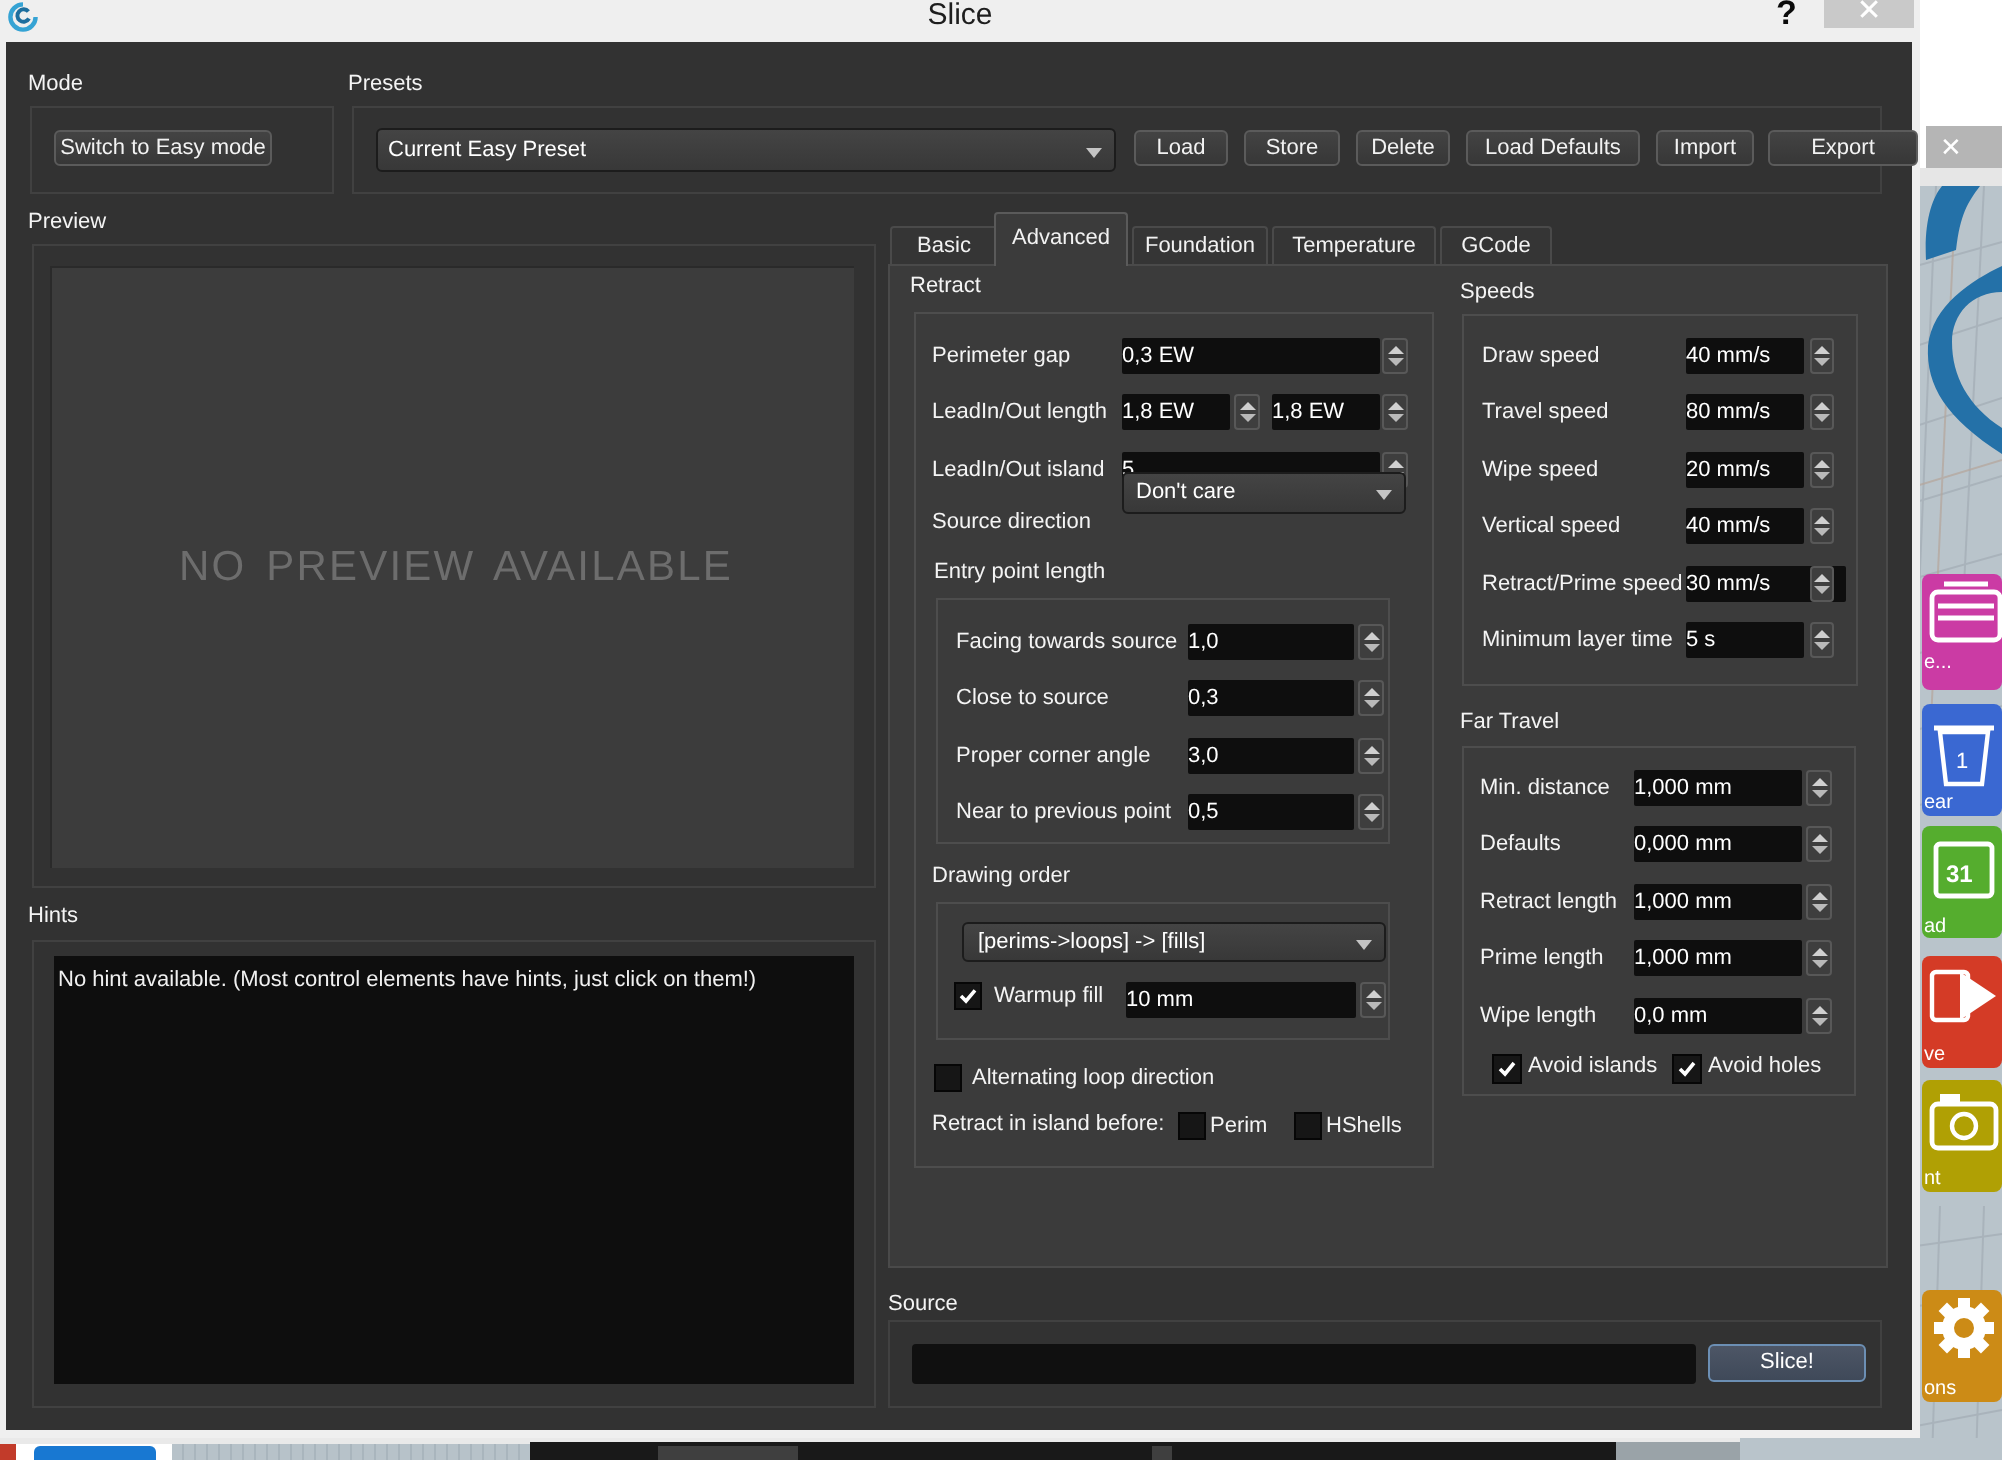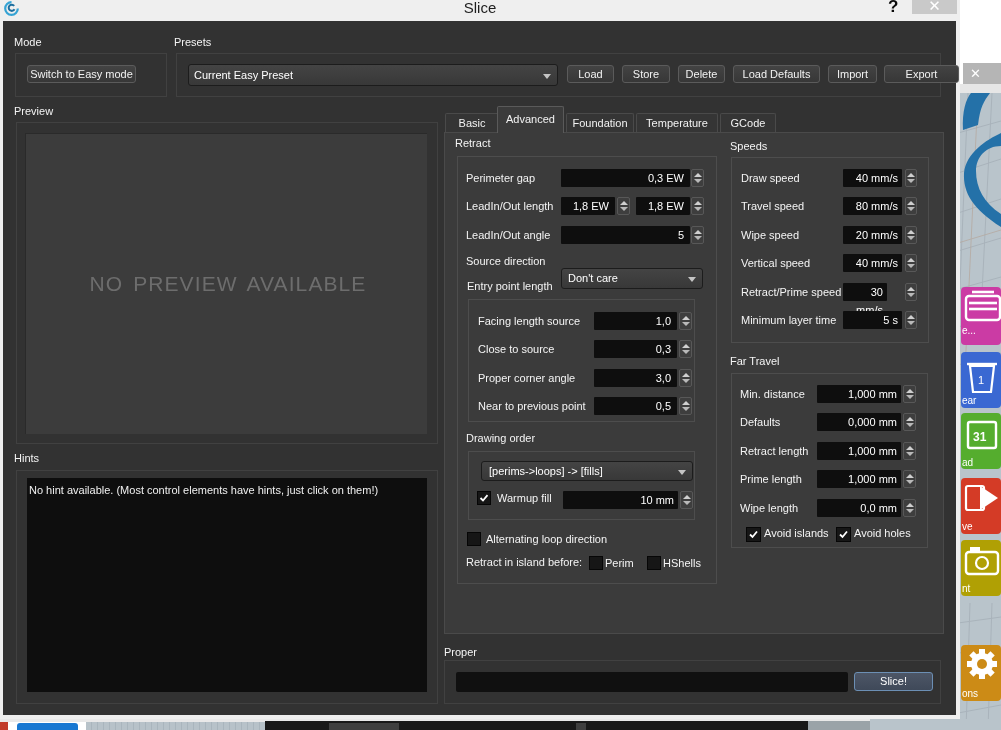--- a/index.html
+++ b/index.html
@@ -4,21 +4,21 @@
 <style>
 html,body{margin:0;padding:0}
 body{width:1001px;height:730px;overflow:hidden;position:relative;background:#fff;
   font-family:"Liberation Sans",sans-serif}
 .abs{position:absolute}
 .lbl{position:absolute;color:#f4f4f4;font-size:11px;line-height:13px;white-space:nowrap}
 .grp{position:absolute;border:1px solid #414141;box-sizing:border-box}
 .grp2{position:absolute;border:1px solid #4d4d4d;box-sizing:border-box}
 .btn{position:absolute;background:linear-gradient(#434343,#373737);border:1px solid #5b5b5b;
   border-radius:3px;color:#f2f2f2;font-size:11px;text-align:center;line-height:16px;box-sizing:border-box}
-.fld{position:absolute;background:#0e0e0e;color:#fff;font-size:11px;text-align:right;
+.fld{position:absolute;background:#0e0e0e;color:#fff;font-size:11px;text-align:left;
   line-height:18px;padding-right:6px;box-sizing:border-box;border-radius:1px}
 .spin{position:absolute;background:#3e3e3e;border:1px solid #585858;border-radius:2px;box-sizing:border-box}
 .spin .u{position:absolute;left:50%;margin-left:-4px;top:3px;width:0;height:0;
   border-left:4px solid transparent;border-right:4px solid transparent;border-bottom:4px solid #cfcfcf}
 .spin .d{position:absolute;left:50%;margin-left:-4px;bottom:3px;width:0;height:0;
   border-left:4px solid transparent;border-right:4px solid transparent;border-top:4px solid #b9b9b9}
 .cmb{position:absolute;background:linear-gradient(#444,#383838);border:1px solid #1c1c1c;
   border-radius:3px;color:#fff;font-size:11px;box-sizing:border-box;white-space:nowrap;overflow:hidden}
 .cmb .ar{position:absolute;width:0;height:0;border-left:4px solid transparent;
   border-right:4px solid transparent;border-top:5px solid #c4c4c4}
@@ -170,34 +170,34 @@
 <div class="spin" style="left:617px;top:197px;width:13px;height:18px">
     <div class="u"></div>
     <div class="d"></div>
   </div>
 <div class="fld" style="left:636px;top:197px;width:54px;height:18px">1,8 EW</div>
 <div class="spin" style="left:691px;top:197px;width:13px;height:18px">
     <div class="u"></div>
     <div class="d"></div>
   </div>
 
-<div class="lbl" style="left:466px;top:229px">LeadIn/Out angle</div>
+<div class="lbl" style="left:466px;top:229px">LeadIn/Out island</div>
 <div class="fld" style="left:561px;top:226px;width:129px;height:18px">5</div>
 <div class="spin" style="left:691px;top:226px;width:13px;height:18px">
     <div class="u"></div>
     <div class="d"></div>
   </div>
 
 <div class="lbl" style="left:466px;top:255px">Source direction</div>
-<div class="cmb" style="left:561px;top:268px;width:142px;height:21px;line-height:19px;padding-left:6px">Don't care
+<div class="cmb" style="left:561px;top:236px;width:142px;height:21px;line-height:19px;padding-left:6px">Don't care
   <div class="ar" style="right:6px;top:8px"></div></div>
 
 <div class="lbl" style="left:467px;top:280px">Entry point length</div>
 <div class="grp2" style="left:468px;top:299px;width:227px;height:123px"></div>
-<div class="lbl" style="left:478px;top:315px">Facing length source</div>
+<div class="lbl" style="left:478px;top:315px">Facing towards source</div>
 <div class="fld" style="left:594px;top:312px;width:83px;height:18px">1,0</div>
 <div class="spin" style="left:679px;top:312px;width:13px;height:18px">
     <div class="u"></div>
     <div class="d"></div>
   </div>
 <div class="lbl" style="left:478px;top:343px">Close to source</div>
 <div class="fld" style="left:594px;top:340px;width:83px;height:18px">0,3</div>
 <div class="spin" style="left:679px;top:340px;width:13px;height:18px">
     <div class="u"></div>
     <div class="d"></div>
@@ -259,21 +259,21 @@
     <div class="u"></div>
     <div class="d"></div>
   </div>
 <div class="lbl" style="left:741px;top:257px">Vertical speed</div>
 <div class="fld" style="left:843px;top:254px;width:59px;height:18px;padding-right:4px">40 mm/s</div>
 <div class="spin" style="left:905px;top:254px;width:12px;height:18px">
     <div class="u"></div>
     <div class="d"></div>
   </div>
 <div class="lbl" style="left:741px;top:286px">Retract/Prime speed</div>
-<div class="fld" style="left:843px;top:283px;width:44px;height:18px;padding-right:4px">30 mm/s</div>
+<div class="fld" style="left:843px;top:283px;width:80px;height:18px;padding-right:4px">30 mm/s</div>
 <div class="spin" style="left:905px;top:283px;width:12px;height:18px">
     <div class="u"></div>
     <div class="d"></div>
   </div>
 <div class="lbl" style="left:741px;top:314px">Minimum layer time</div>
 <div class="fld" style="left:843px;top:311px;width:59px;height:18px;padding-right:4px">5 s</div>
 <div class="spin" style="left:905px;top:311px;width:12px;height:18px">
     <div class="u"></div>
     <div class="d"></div>
   </div>
@@ -316,16 +316,16 @@
     </svg>
   </div>
 <div class="lbl" style="left:764px;top:527px">Avoid islands</div>
 <div class="cb" style="left:836px;top:527px;width:13px;height:13px">
     <svg width="13" height="13">
       <path d="M3 6.5 L5.5 9 L10 3.5" stroke="#fff" stroke-width="1.8" fill="none"></path>
     </svg>
   </div>
 <div class="lbl" style="left:854px;top:527px">Avoid holes</div>
 
-<div class="lbl" style="left:444px;top:646px">Proper</div>
+<div class="lbl" style="left:444px;top:646px">Source</div>
 <div class="grp" style="left:444px;top:660px;width:497px;height:44px"></div>
 <div class="abs" style="left:456px;top:672px;width:392px;height:20px;background:#101010;border-radius:2px"></div>
 <div class="abs" style="left:854px;top:672px;width:79px;height:19px;background:linear-gradient(#4d5666,#3f4959);border:1px solid #6c8fb4;border-radius:3px;box-sizing:border-box;color:#fff;font-size:11px;text-align:center;line-height:17px">Slice!</div>
 
 </body></html>

